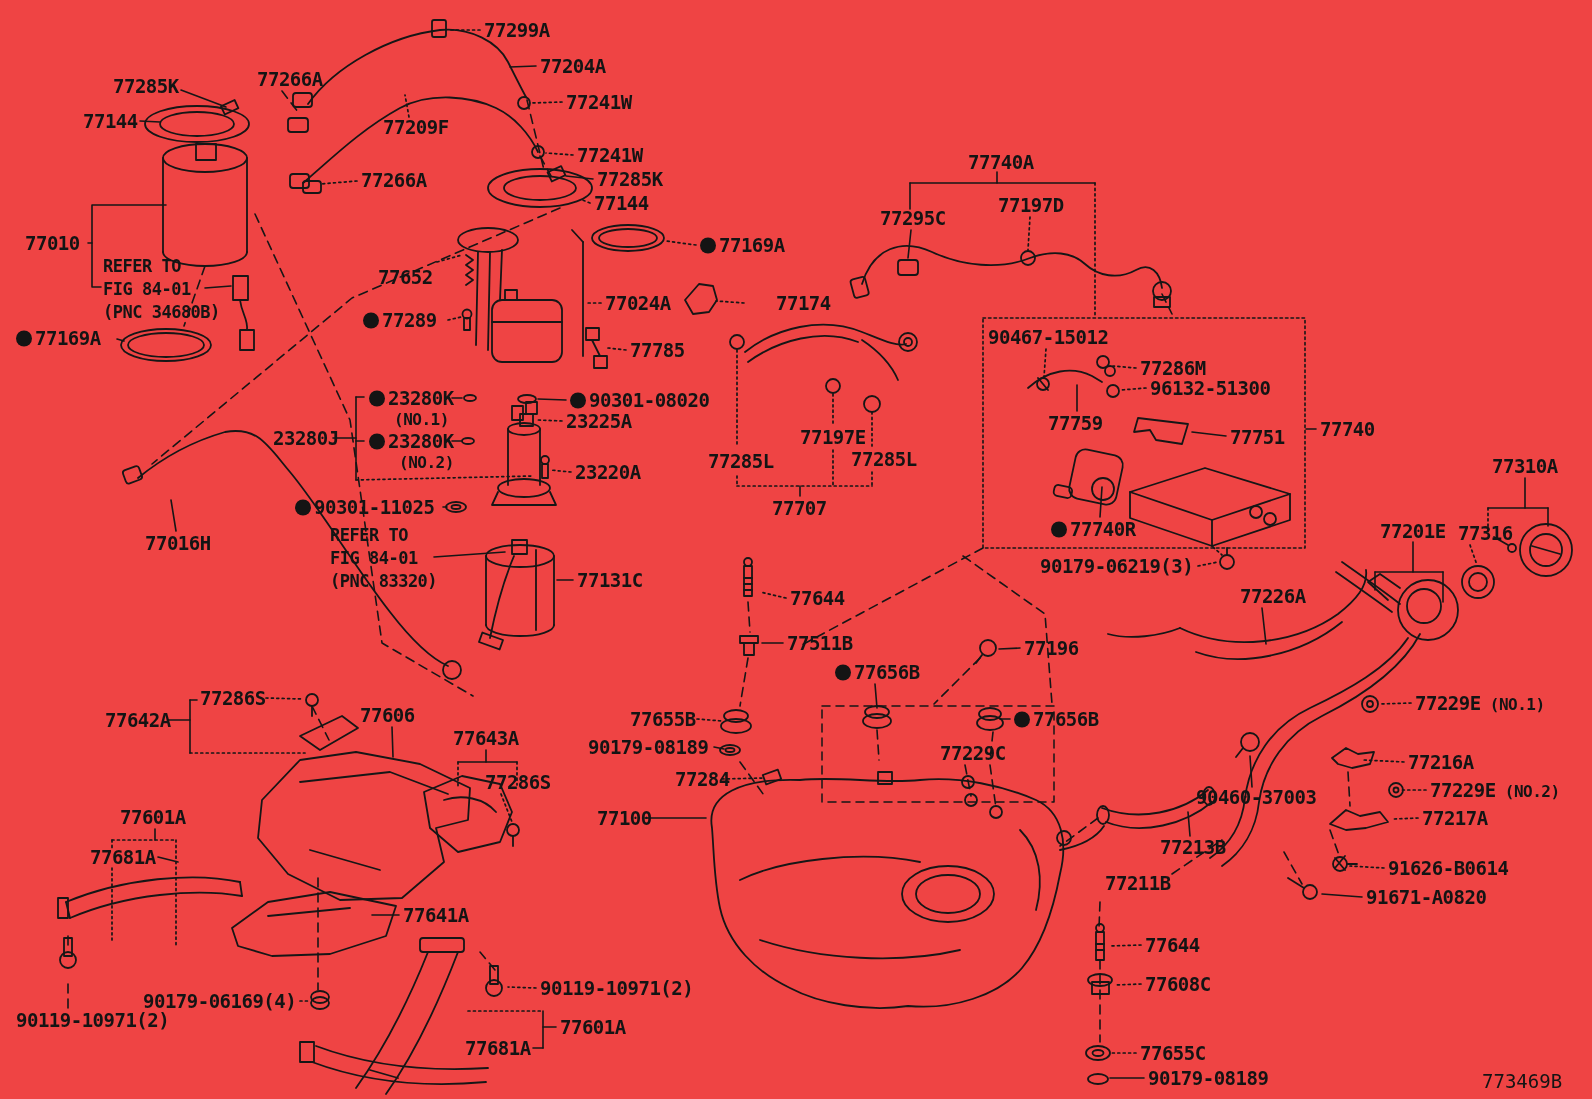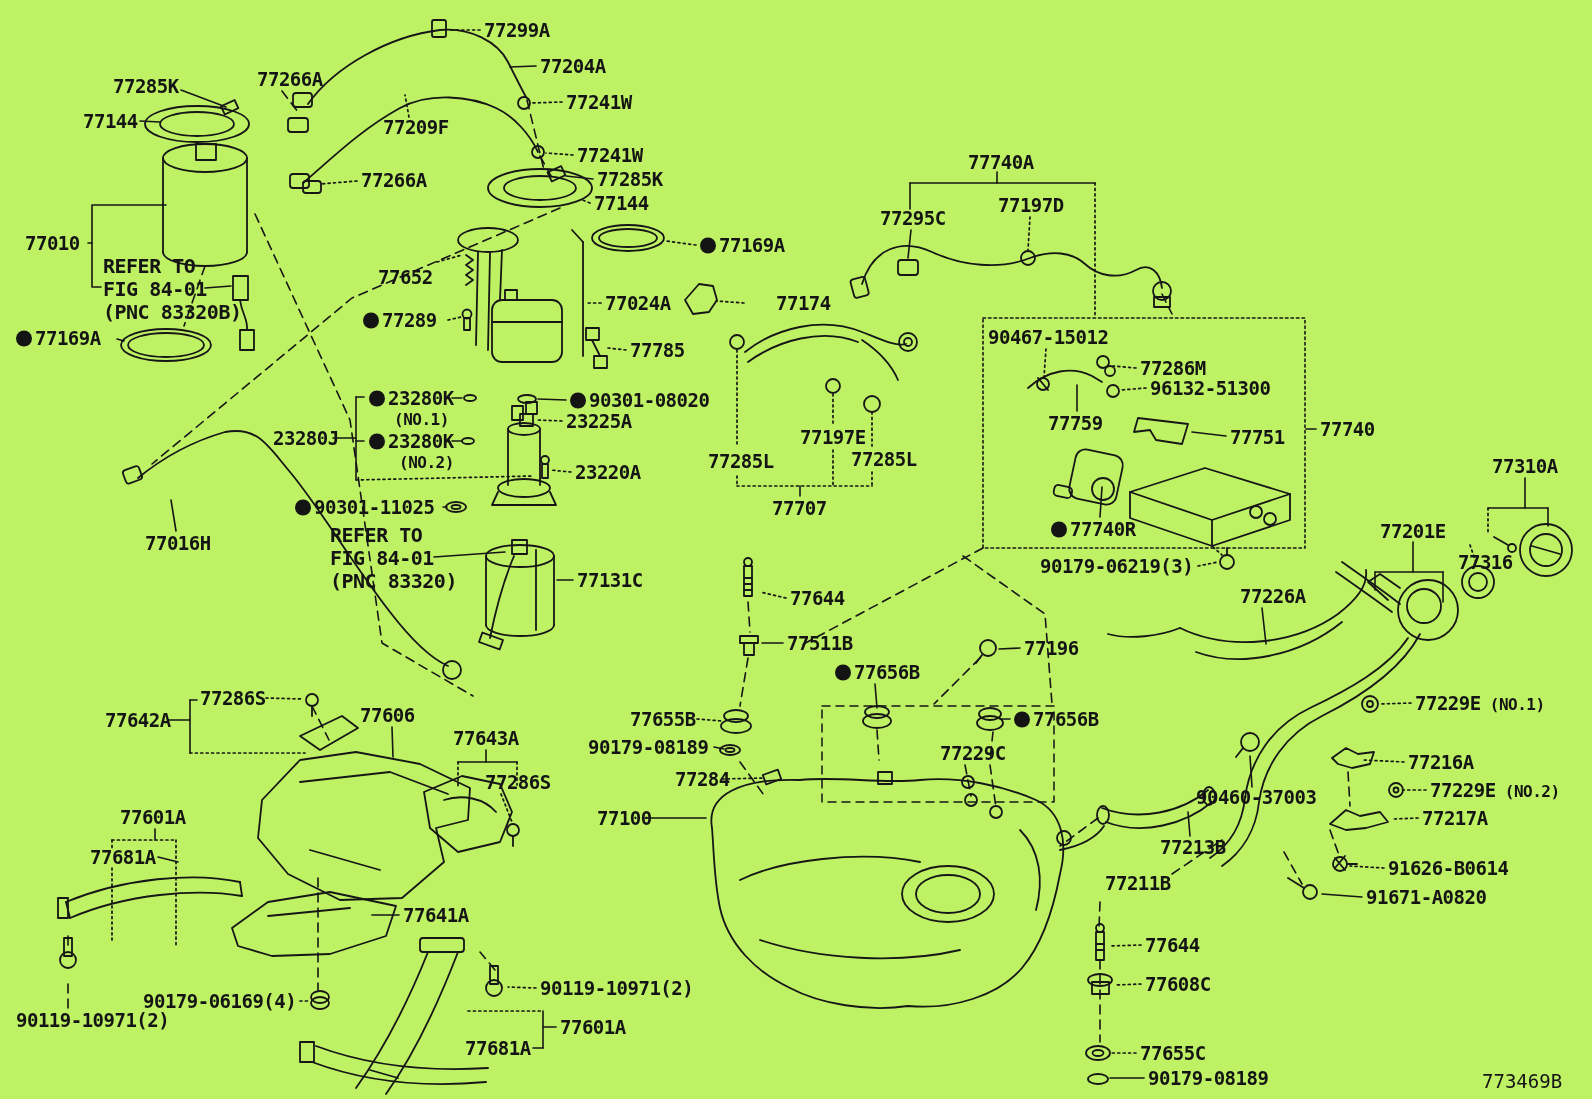--- a/index.html
+++ b/index.html
@@ -1,32 +1,32 @@
 <!DOCTYPE html>
 <html><head>
 <meta charset="utf-8">
 <style>
   html,body{margin:0;padding:0;background:#fff;}
-  .stage{position:relative;width:1592px;height:1099px;background:#bef264;overflow:hidden;
+  .stage{position:relative;width:1592px;height:1099px;background:#ef4444;overflow:hidden;
          font-family:"DejaVu Sans Mono","Liberation Mono",monospace;}
   svg.art{position:absolute;left:0;top:0;}
   .art *{stroke:#161616;stroke-width:1.8;fill:none;stroke-linejoin:round;stroke-linecap:round;}
   .art .dotted-box{stroke-dasharray:2.5 3;stroke-width:1.6;}
   .art .dashed-box{stroke-dasharray:8 6;stroke-width:1.5;}
   .ld-solid{stroke:#161616;stroke-width:1.6;fill:none;}
   .ld-dot{stroke:#161616;stroke-width:1.7;stroke-dasharray:2 3.4;fill:none;}
   .ld-dash{stroke:#161616;stroke-width:1.6;stroke-dasharray:9 6;fill:none;}
   #labels{position:absolute;left:0;top:0;width:100%;height:100%;}
   .lbl{position:absolute;transform:translateY(-50%);font-weight:700;font-size:19px;
        letter-spacing:-0.5px;color:#141414;white-space:nowrap;line-height:1;}
   .lbl.small{font-size:16px;}
   .lbl .sfx{font-size:16px;}
   .ndot{display:inline-block;width:16px;height:16px;border-radius:50%;background:#141414;
         margin-right:3px;position:relative;top:2px;}
-  .note{position:absolute;font-weight:700;font-size:20px;letter-spacing:-0.5px;color:#141414;
+  .note{position:absolute;font-weight:700;font-size:17px;letter-spacing:-0.5px;color:#141414;
         line-height:23px;white-space:nowrap;}
   .legend{position:absolute;left:1384px;top:18px;color:#141414;
           font-family:"DejaVu Sans","Liberation Sans",sans-serif;}
   .legend-row{display:flex;align-items:center;gap:8px;height:25px;font-weight:700;font-size:18px;}
   .legend-row .ndot{top:0;margin-right:0;}
   .diagcode{position:absolute;left:1482px;top:1070px;font-size:19px;color:#141414;letter-spacing:0;}
 </style>
 </head>
 <body>
 
@@ -462,21 +462,21 @@
       <div class="lbl" style="left: 1230px; top: 437px;"><span>77751</span></div>
       <div class="lbl" style="left: 1320px; top: 429px;"><span>77740</span></div>
       <div class="lbl" style="left: 1051px; top: 529px;"><span class="ndot"></span><span>77740R</span></div>
       <div class="lbl" style="left: 1040px; top: 566px;"><span>90179-06219(3)</span></div>
       <div class="lbl" style="left: 708px; top: 461px;"><span>77285L</span></div>
       <div class="lbl" style="left: 800px; top: 437px;"><span>77197E</span></div>
       <div class="lbl" style="left: 851px; top: 459px;"><span>77285L</span></div>
       <div class="lbl" style="left: 772px; top: 508px;"><span>77707</span></div>
       <div class="lbl" style="left: 1492px; top: 466px;"><span>77310A</span></div>
       <div class="lbl" style="left: 1380px; top: 531px;"><span>77201E</span></div>
-      <div class="lbl" style="left: 1458px; top: 562px;"><span>77316</span></div>
+      <div class="lbl" style="left: 1458px; top: 533px;"><span>77316</span></div>
       <div class="lbl" style="left: 1240px; top: 596px;"><span>77226A</span></div>
       <div class="lbl" style="left: 790px; top: 598px;"><span>77644</span></div>
       <div class="lbl" style="left: 787px; top: 643px;"><span>77511B</span></div>
       <div class="lbl" style="left: 835px; top: 672px;"><span class="ndot"></span><span>77656B</span></div>
       <div class="lbl" style="left: 1024px; top: 648px;"><span>77196</span></div>
       <div class="lbl" style="left: 630px; top: 719px;"><span>77655B</span></div>
       <div class="lbl" style="left: 1014px; top: 719px;"><span class="ndot"></span><span>77656B</span></div>
       <div class="lbl" style="left: 588px; top: 747px;"><span>90179-08189</span></div>
       <div class="lbl" style="left: 940px; top: 753px;"><span>77229C</span></div>
       <div class="lbl" style="left: 675px; top: 779px;"><span>77284</span></div>
@@ -503,21 +503,21 @@
       <div class="lbl" style="left: 90px; top: 857px;"><span>77681A</span></div>
       <div class="lbl" style="left: 403px; top: 915px;"><span>77641A</span></div>
       <div class="lbl" style="left: 16px; top: 1020px;"><span>90119-10971(2)</span></div>
       <div class="lbl" style="left: 143px; top: 1001px;"><span>90179-06169(4)</span></div>
       <div class="lbl" style="left: 540px; top: 988px;"><span>90119-10971(2)</span></div>
       <div class="lbl" style="left: 560px; top: 1027px;"><span>77601A</span></div>
       <div class="lbl" style="left: 465px; top: 1048px;"><span>77681A</span></div>
       <div class="note" style="left: 103px; top: 255px;">
         <div>REFER TO</div>
         <div>FIG 84-01</div>
-        <div>(PNC 83320B)</div>
+        <div>(PNC 34680B)</div>
       </div>
       <div class="note" style="left: 330px; top: 524px;">
         <div>REFER TO</div>
         <div>FIG 84-01</div>
         <div>(PNC 83320)</div>
       </div>
     </div>
 
 
   <div class="diagcode">773469B</div>

